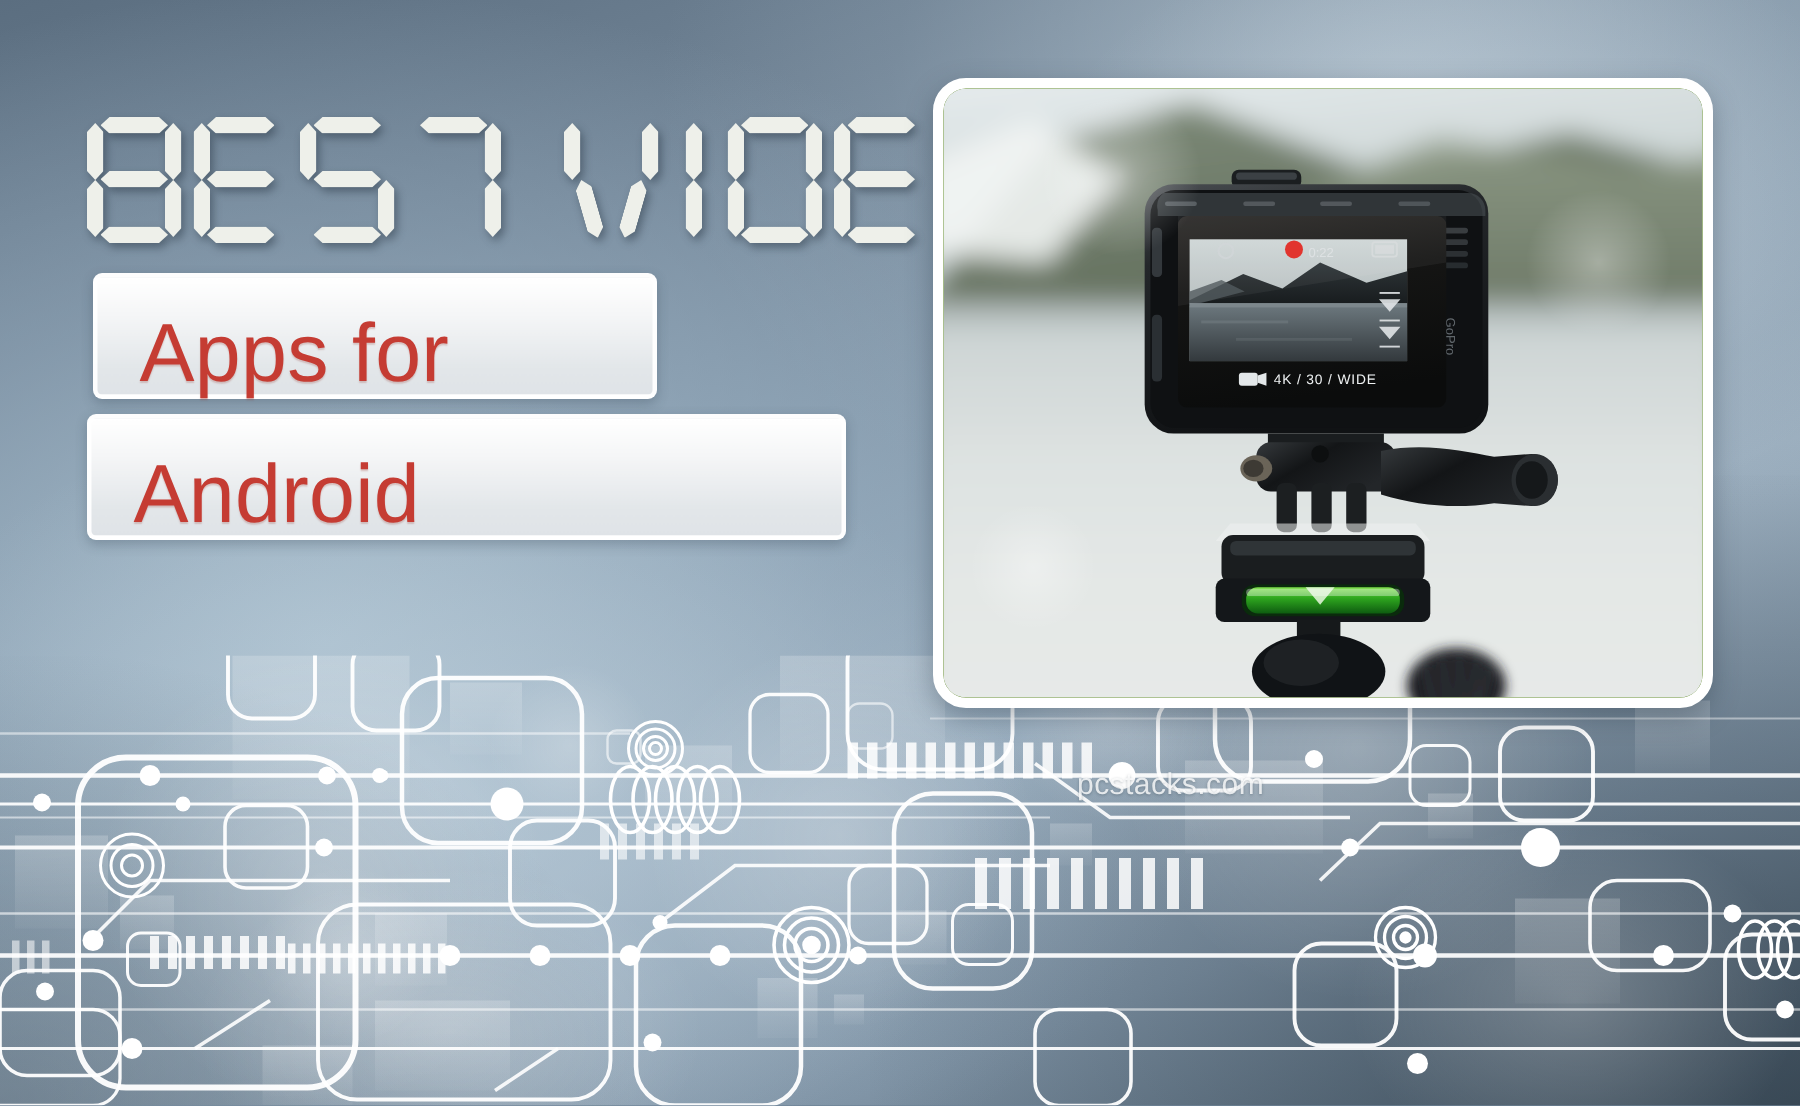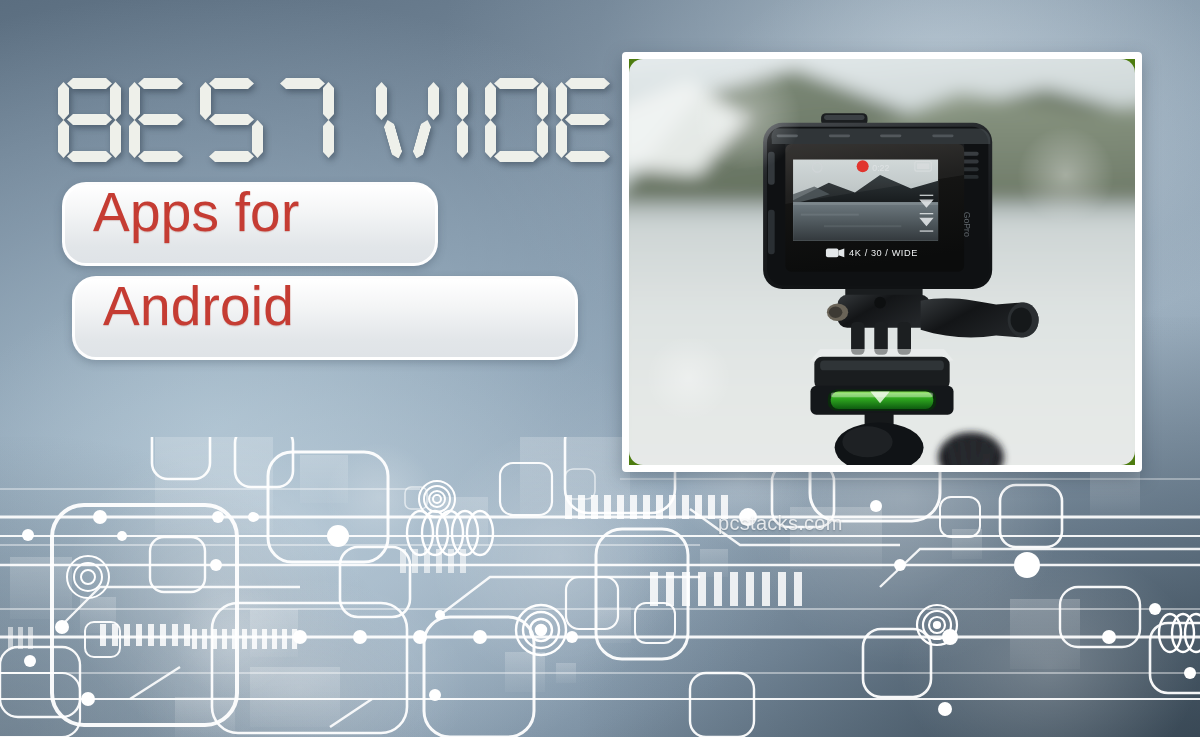--- a/index.html
+++ b/index.html
@@ -82,41 +82,41 @@
     clip-path:polygon(0 6px,50% 0,100% 6px,100% calc(100% - 6px),50% 100%,0 calc(100% - 6px));
   }
   .s-diag-l{left:6px;top:42px;transform:rotate(-16deg);transform-origin:50% 0;}
   .s-diag-r{right:6px;top:42px;transform:rotate(16deg);transform-origin:50% 0;}
 
   
   .tagbox{
     position:absolute;
     background:linear-gradient(180deg,#ffffff 0%,#f4f5f6 34%,#e2e6e9 78%,#dfe3e7 100%);
     border:3px solid rgba(255,255,255,.92);
-    border-radius:24px;
+    border-radius:6px;
     box-shadow:0 3px 8px rgba(40,56,70,.26), inset 0 1px 0 rgba(255,255,255,.9);
-    display:flex;align-items:flex-start;
+    display:flex;align-items:flex-end;
     box-sizing:border-box;
   }
   .tagbox .txt{
     color:#c53c33;
     font-size:55px;
     line-height:1;
     padding-left:28px;
     letter-spacing:.2px;
     white-space:nowrap;
     text-shadow:0 1px 1px rgba(150,60,50,.25);
   }
   #box-apps{left:62px;top:182px;width:376px;height:84px;}
-  #box-android{left:72px;top:276px;width:506px;height:84px;}
+  #box-android{left:58px;top:276px;width:506px;height:84px;}
 
   
   .photo-card{
     position:absolute;left:622px;top:52px;width:520px;height:420px;
-    border:7px solid #ffffff;border-radius:4px;
+    border:7px solid #ffffff;border-radius:22px;
     box-shadow:0 6px 18px rgba(35,50,64,.35);
     overflow:hidden;box-sizing:border-box;
     background:#4d7c0f;
   }
   .photo-inner{position:absolute;inset:0;overflow:hidden;border-radius:14px;}
   .photo-inner svg{display:block;width:100%;height:100%;}
 
   
   .watermark{
     position:absolute;left:718px;top:512px;

